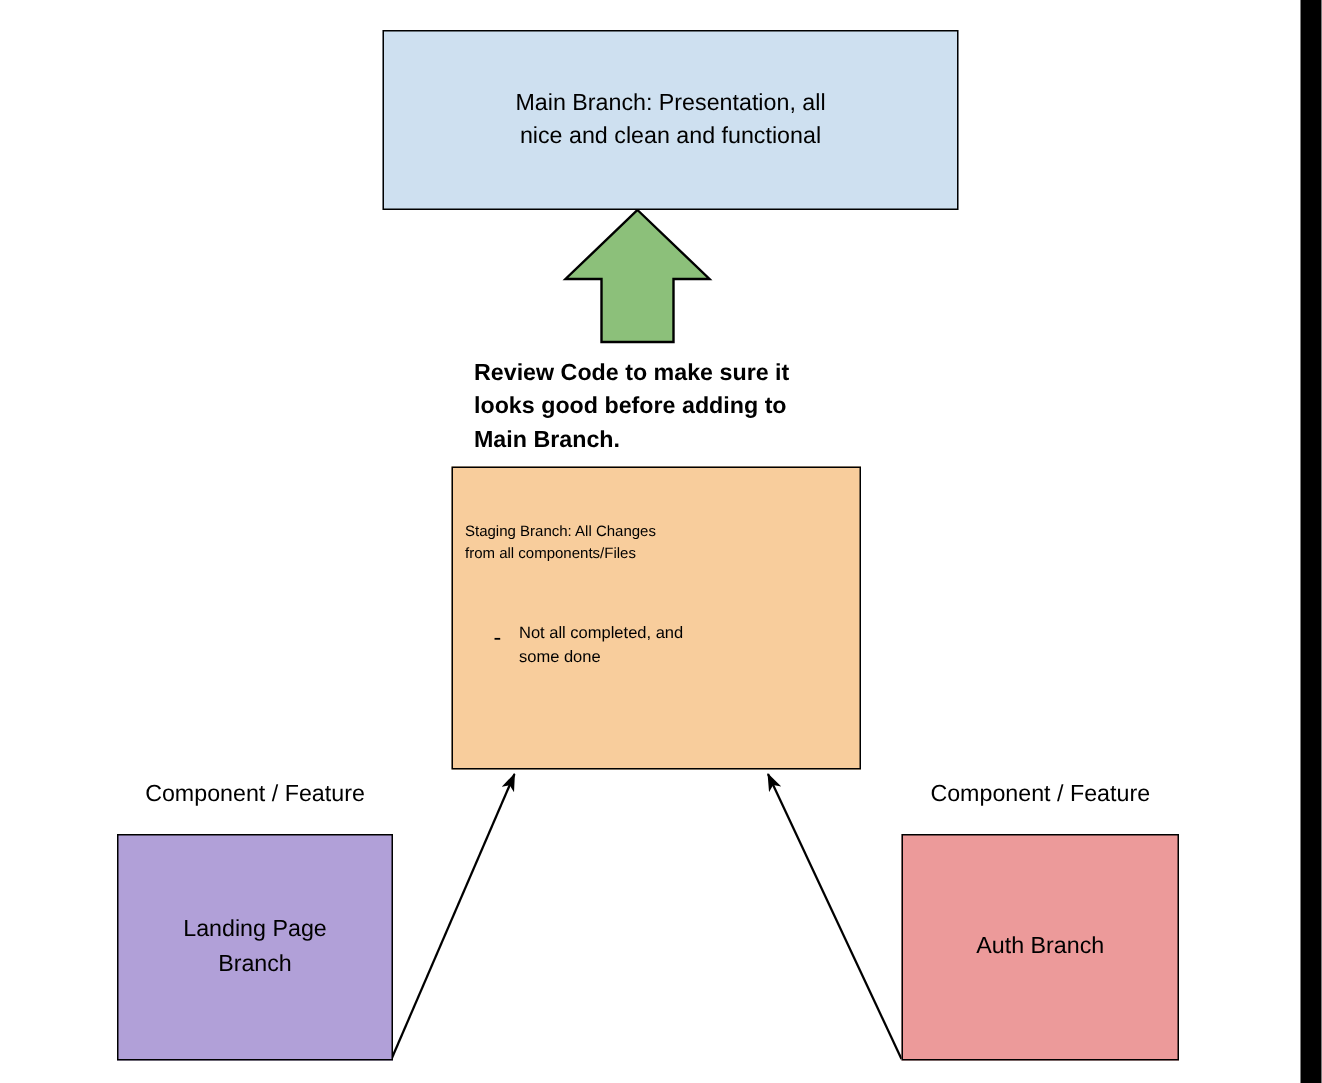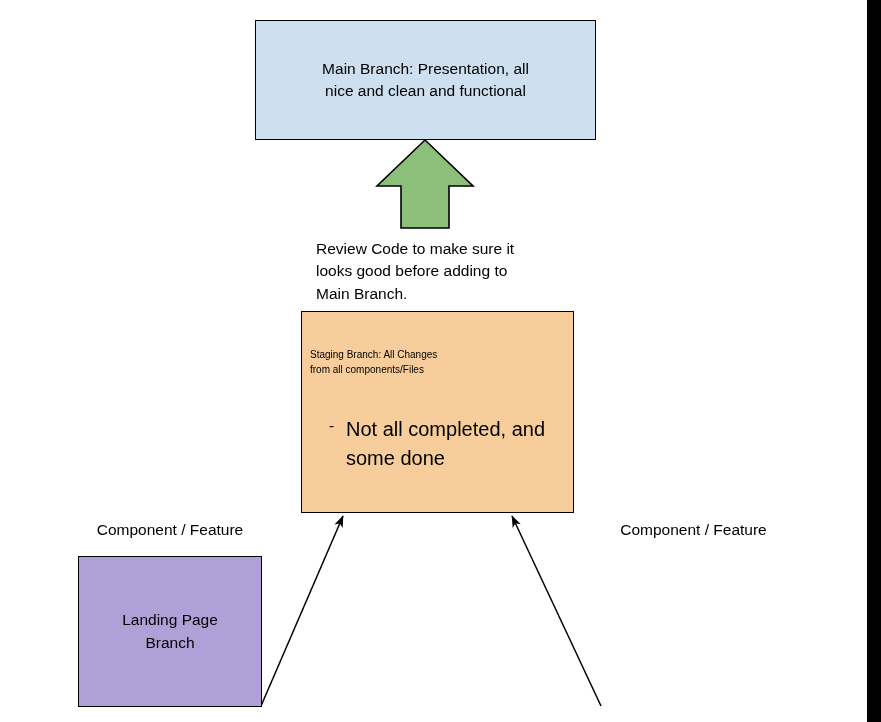--- a/index.html
+++ b/index.html
@@ -40,21 +40,21 @@
     line-height: 1.45;
   }
   .node-text {
     white-space: pre-line;
     text-align: center;
     padding: 0 6px;
   }
   #main-branch-node {
     left: 255px;
     top: 20px;
-    width: 341px;
+    width: 384px;
     height: 120px;
     background: #cee0f0;
   }
   #staging-branch-node {
     left: 301px;
     top: 311px;
     width: 273px;
     height: 202px;
     background: #f8cd9c;
     align-items: flex-start;
@@ -79,21 +79,21 @@
     width: 36px;
     flex: 0 0 36px;
     text-align: left;
     padding-left: 19px;
     box-sizing: border-box;
     font-size: 15.5px;
     line-height: 1.45;
   }
   .staging-bullet-text {
     white-space: pre-line;
-    font-size: 20px;
+    font-size: 11px;
     line-height: 1.45;
   }
   #landing-page-branch-node {
     left: 78px;
     top: 556px;
     width: 184px;
     height: 151px;
     background: #b1a0d8;
     align-items: center;
   }
@@ -109,20 +109,21 @@
     color: #000000;
     font-size: 15.5px;
     line-height: 1.45;
     white-space: pre-line;
   }
   #review-note-label {
     left: 316px;
     top: 238px;
     width: 260px;
     text-align: left;
+    font-weight: bold;
   }
   #left-component-label {
     left: 78px;
     top: 519px;
     width: 184px;
     text-align: center;
   }
   #right-component-label {
     left: 601px;
     top: 519px;
@@ -180,16 +181,19 @@
 
   <div class="free-label" id="left-component-label">Component / Feature</div>
 
   <div class="node" id="landing-page-branch-node">
     <span class="node-text">Landing Page
 Branch</span>
   </div>
 
   <div class="free-label" id="right-component-label">Component / Feature</div>
 
+  <div class="node" id="auth-branch-node">
+    <span class="node-text">Auth Branch</span>
+  </div>
 
   <div class="right-band"></div>
 
 </div>
 
 </body></html>

